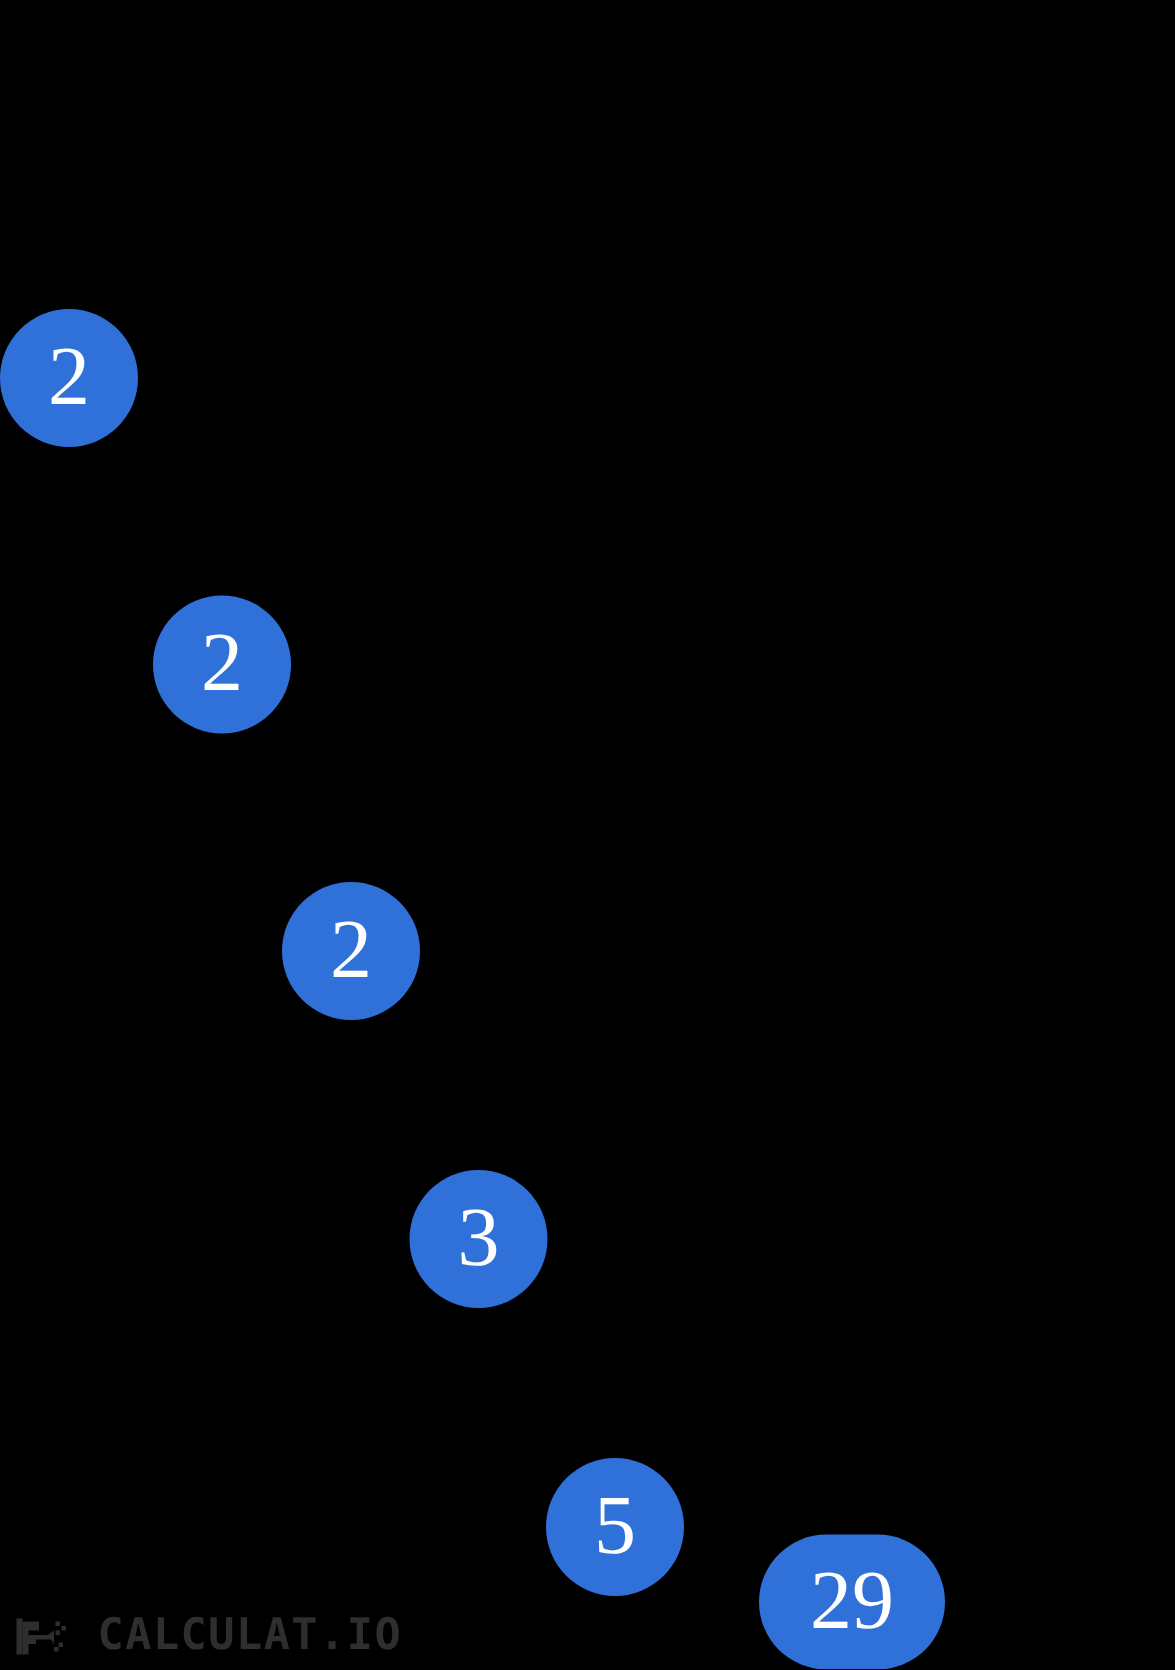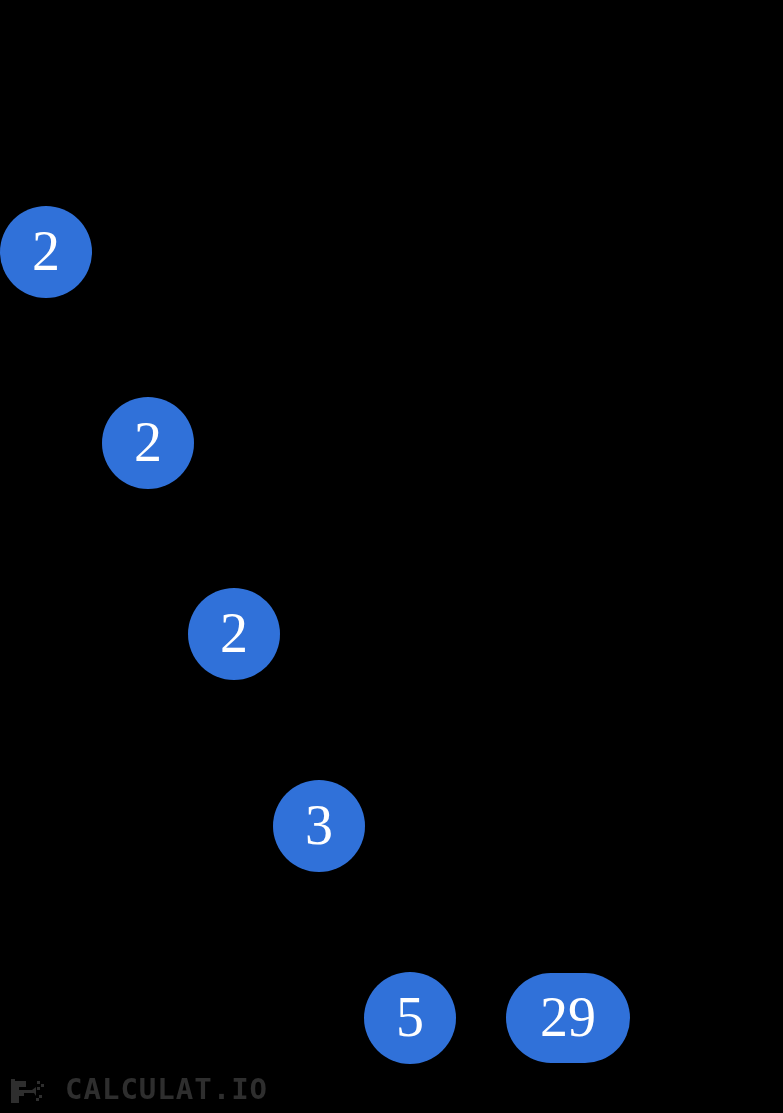--- a/index.html
+++ b/index.html
@@ -69,21 +69,21 @@
       </div>
       <div class="node" style="left: 188px; top: 588px; width: 92px; height: 92px; border-radius: 46px; font-size: 56px; background: rgb(48, 113, 217); color: rgb(255, 255, 255);">
         <span class="node-label">2</span>
       </div>
       <div class="node" style="left: 273px; top: 780px; width: 92px; height: 92px; border-radius: 46px; font-size: 56px; background: rgb(48, 113, 217); color: rgb(255, 255, 255);">
         <span class="node-label">3</span>
       </div>
       <div class="node" style="left: 364px; top: 972px; width: 92px; height: 92px; border-radius: 46px; font-size: 56px; background: rgb(48, 113, 217); color: rgb(255, 255, 255);">
         <span class="node-label">5</span>
       </div>
-      <div class="node" style="left: 506px; top: 973px; width: 124px; height: 90px; border-radius: 45px; font-size: 56px; background: rgb(48, 113, 217); color: rgb(255, 255, 255);">
+      <div class="node" style="left: 506px; top: 1023px; width: 124px; height: 90px; border-radius: 45px; font-size: 56px; background: rgb(48, 113, 217); color: rgb(255, 255, 255);">
         <span class="node-label">29</span>
       </div>
     </div>
 
   <div class="watermark">
     <span class="watermark-logo">
       <svg viewBox="0 0 40 32" width="40" height="32" aria-hidden="true">
         <g fill="#2e2e2e">
           <rect x="5" y="4" width="4" height="24"></rect>
           <path d="M9 6 L20 6 L20 12 L13 12 L13 16 L18 16 L18 21 L13 21 L13 28 L9 28 Z"></path>

